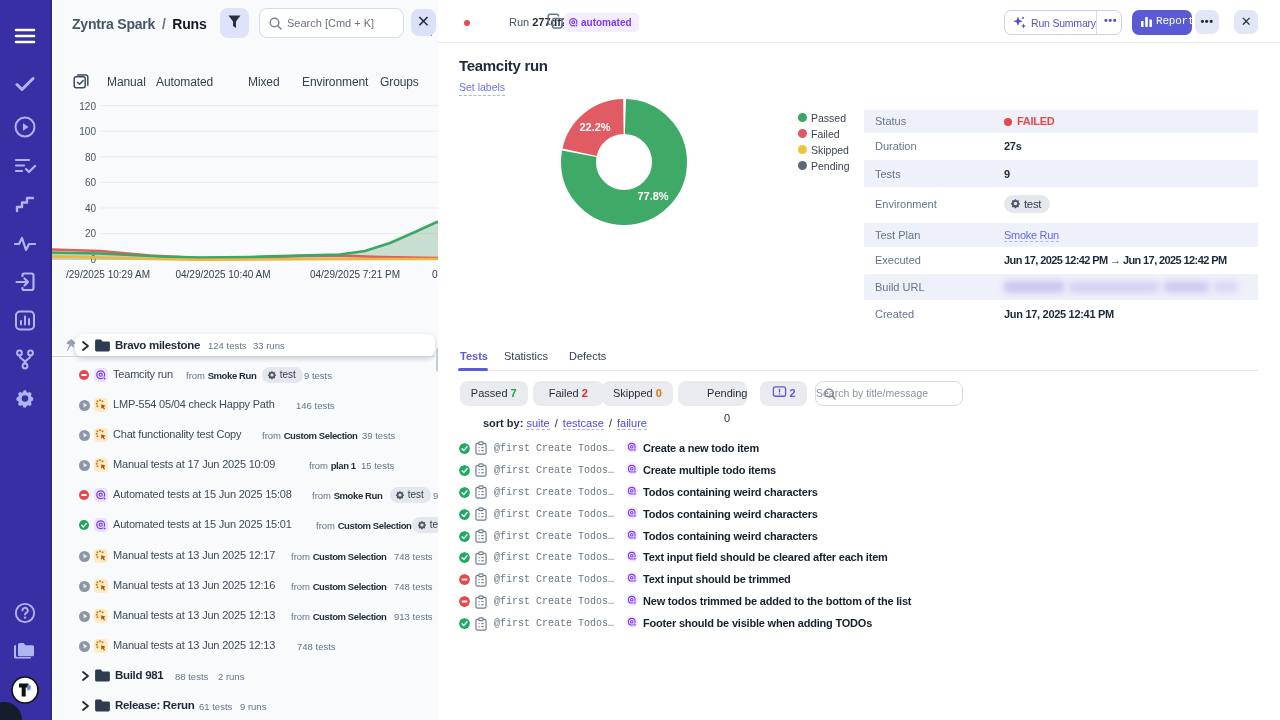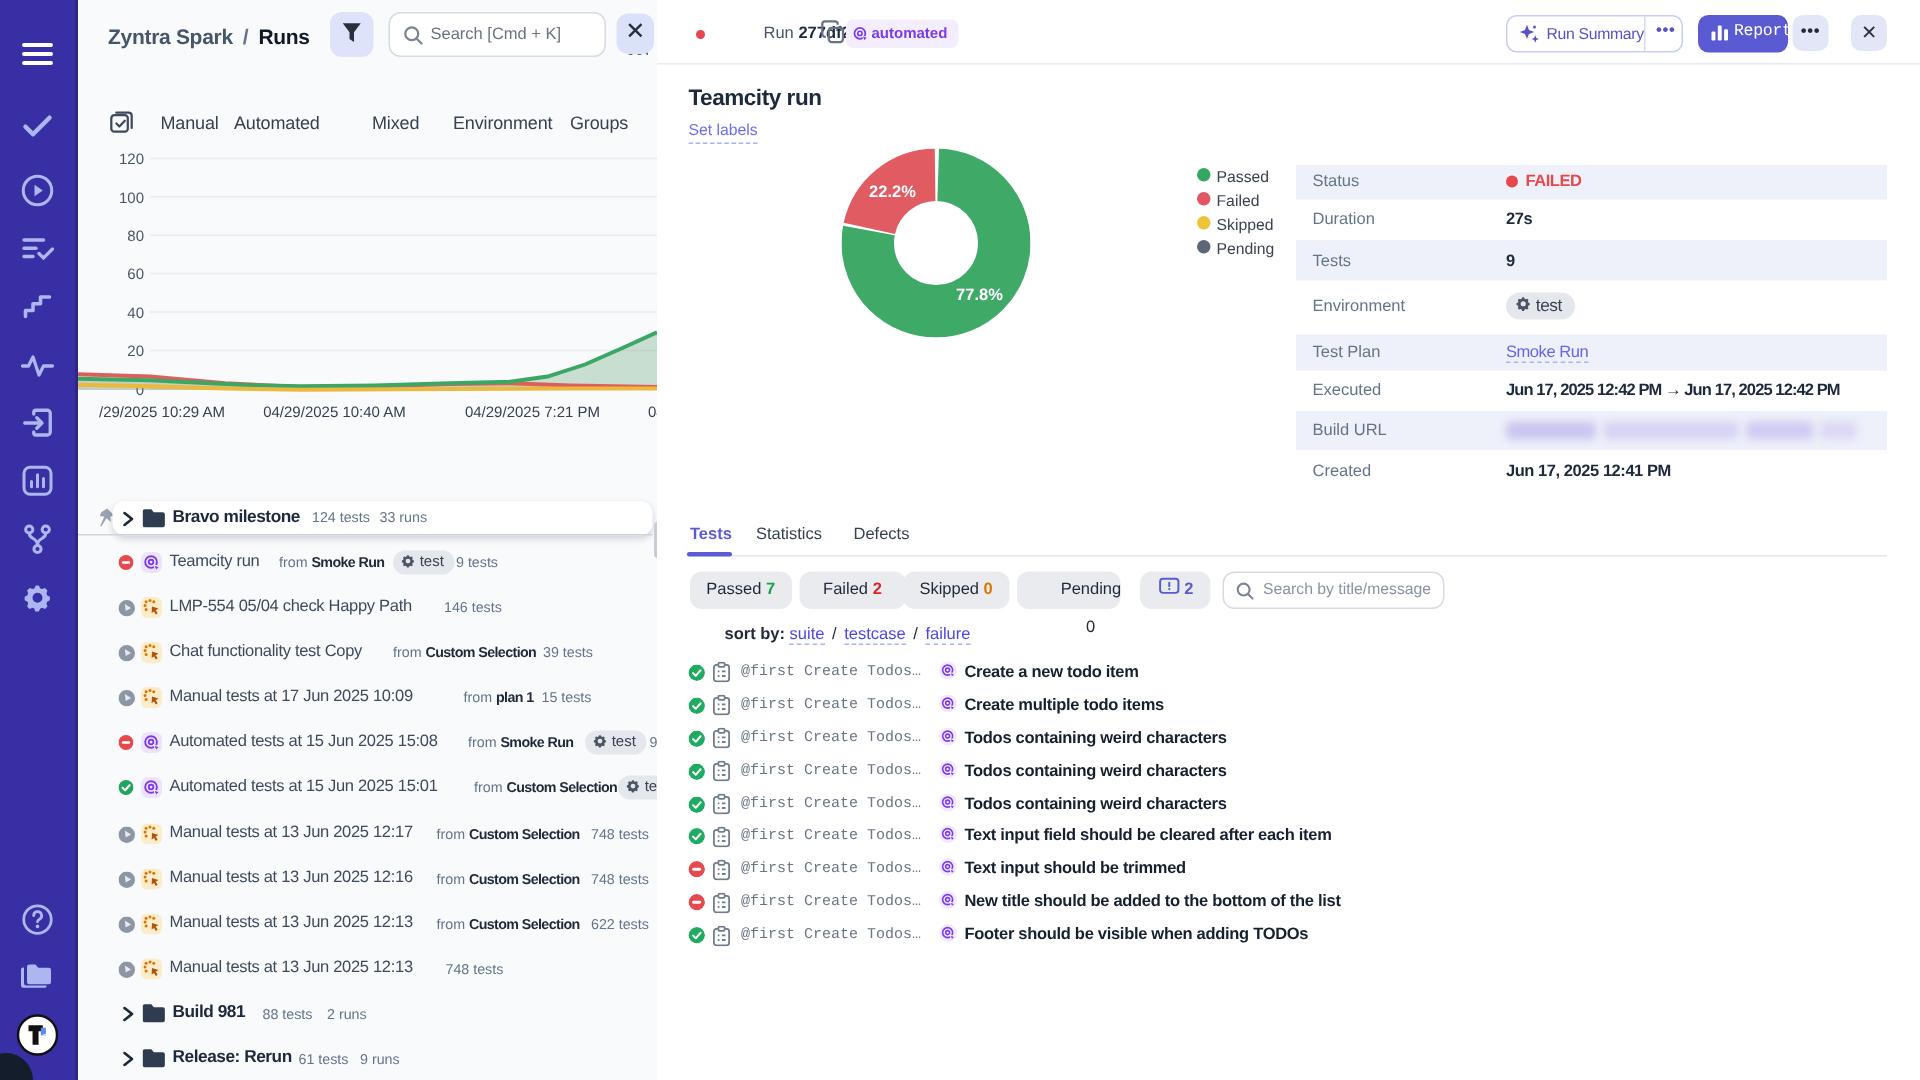--- a/index.html
+++ b/index.html
@@ -43,21 +43,21 @@
 .trow .lab { position:absolute; left:11px; top:50%; transform:translateY(-50%); font-size:11px; color:#64748b; }
 .trow .val { position:absolute; left:140px; top:50%; transform:translateY(-50%); font-size:11px; color:#1e293b; font-weight:bold; letter-spacing:-0.3px; white-space:nowrap;}
 .lite { background:#eef1fa; }
 
 .rtabs { position:absolute; left:20px; top:350px; font-size:11px; color:#374151; }
 .rtabs .active { color:#5b5bd6; font-weight:bold; }
 .tabline { position:absolute; left:20px; top:370px; width:800px; height:1px; background:#e5e7eb; }
 .tabunder { position:absolute; left:20px; top:368px; width:30px; height:3px; background:#5b5bd6; border-radius:2px;}
 .pill { position:absolute; top:381px; height:25px; background:#e9ebef; border-radius:8px; font-size:11px; color:#1f2937; line-height:25px; text-align:center; font-weight:500;}
 .pill i { font-style:normal; font-weight:bold; }
-.s2box { position:absolute; left:377px; top:381px; width:148px; height:25px; background:#fff; border:1px solid #d6dae2; border-radius:8px; color:#8a93a2; font-size:10.5px; line-height:23px; padding-left:26px; overflow:hidden; white-space:nowrap;}
+.s2box { position:absolute; left:377px; top:381px; width:148px; height:25px; background:#fff; border:1px solid #d6dae2; border-radius:8px; color:#8a93a2; font-size:10.5px; line-height:23px; overflow:hidden; white-space:nowrap;}
 .sortby { position:absolute; left:21px; top:417px; font-size:11px; color:#1f2937; font-weight:bold;margin-left:24px; }
 .sortby a { color:#4f46e5; font-weight:500; text-decoration:none; border-bottom:1px dashed #a5b4fc; }
 .sortby s { color:#1f2937; text-decoration:none; font-weight:500; padding:0 2px;}
 
 .test { position:absolute; left:20px; width:820px; height:22px; }
 .test .mono { position:absolute; left:36px; top:5px; font-family:"Liberation Mono",monospace; font-size:10px; letter-spacing:0px; color:#6a7585; }
 .test .nm { position:absolute; left:185px; top:4px; font-size:11px; font-weight:bold; color:#16202e; white-space:nowrap; letter-spacing:-0.2px;}
 .stat { position:absolute; left:1px; top:5px; width:11px; height:11px; border-radius:50%; }
 .blur1 { position:absolute; filter:blur(3px); border-radius:3px; }
 </style>
@@ -301,21 +301,21 @@
             <g fill="#d97706">
               <circle cx="3.4" cy="3.2" r="1"></circle>
               <circle cx="6" cy="2.3" r="1"></circle>
               <circle cx="8.5" cy="3.2" r="1"></circle>
               <circle cx="2.7" cy="5.7" r="1"></circle>
               <circle cx="3.4" cy="8.3" r="1"></circle>
             </g>
           </svg>
         <div class="t">Manual tests at 13 Jun 2025 12:13</div>
         <div class="meta" style="left:239px">from <b>Custom Selection</b></div>
-        <div class="meta" style="left:342px">622 tests</div>
+        <div class="meta" style="left:342px">913 tests</div>
       </div>
       <div class="lrow" style="top:630.5px">
         <svg class="ic1" width="11" height="11" viewBox="0 0 11 11">
             <circle cx="5.5" cy="5.5" r="5.5" fill="#8d96a5"></circle>
             <path d="M4.2 2.6 l4.2 2.7 -3.6 2.1 z" fill="#e6e9ee"></path>
           </svg>
         <svg class="ic2" width="14" height="14" viewBox="0 0 14 14">
             <rect width="14" height="14" rx="4" fill="#fcecca"></rect>
             <path d="M7.3 6.3 L11.6 7.7 L9.8 8.9 L11.1 10.9 L9.9 11.6 L8.7 9.6 L7.1 10.7 Z" fill="#b45309"></path>
             <g fill="#d97706">
@@ -659,21 +659,21 @@
               <line x1="6.8" y1="10.4" x2="9.4" y2="10.4"></line>
             </g>
           </svg>
         <span class="mono">@first Create Todos…</span>
         <svg style="position:absolute;left:168px;top:3px" width="12" height="12" viewBox="0 0 14 14">
             <circle cx="7" cy="7" r="7" fill="#f1eafd"></circle>
             <circle cx="6.7" cy="6.7" r="3.9" stroke="#7c3aed" stroke-width="1.25" fill="none"></circle>
             <circle cx="6.7" cy="6.7" r="1.55" stroke="#7c3aed" stroke-width="1.2" fill="none"></circle>
             <path d="M8.6 8.6 L12.4 9.9 L9.9 12.4 Z" fill="#7c3aed" stroke="#f1eafd" stroke-width="0.8"></path>
           </svg>
-        <span class="nm">New title should be added to the bottom of the list</span>
+        <span class="nm">New todos trimmed be added to the bottom of the list</span>
       </div>
       <div class="test" style="top:613.1px">
         <svg class="stat" width="11" height="11" viewBox="0 0 13 13">
             <circle cx="6.5" cy="6.5" r="6.5" fill="#1fab61"></circle>
             <path d="M3.6 6.8 l2.1 2.1 3.8-4.4" stroke="#fff" stroke-width="1.6" fill="none" stroke-linecap="round" stroke-linejoin="round"></path>
           </svg>
         <svg style="position:absolute;left:17px;top:3.5px" width="12" height="14" viewBox="0 0 13 15">
             <g stroke="#717d8c" stroke-width="1.3" fill="none">
               <rect x="1" y="2.4" width="11" height="11.8" rx="1.8"></rect>
               <rect x="4.2" y="0.8" width="4.6" height="3" rx="1" fill="#f8fafc"></rect>

